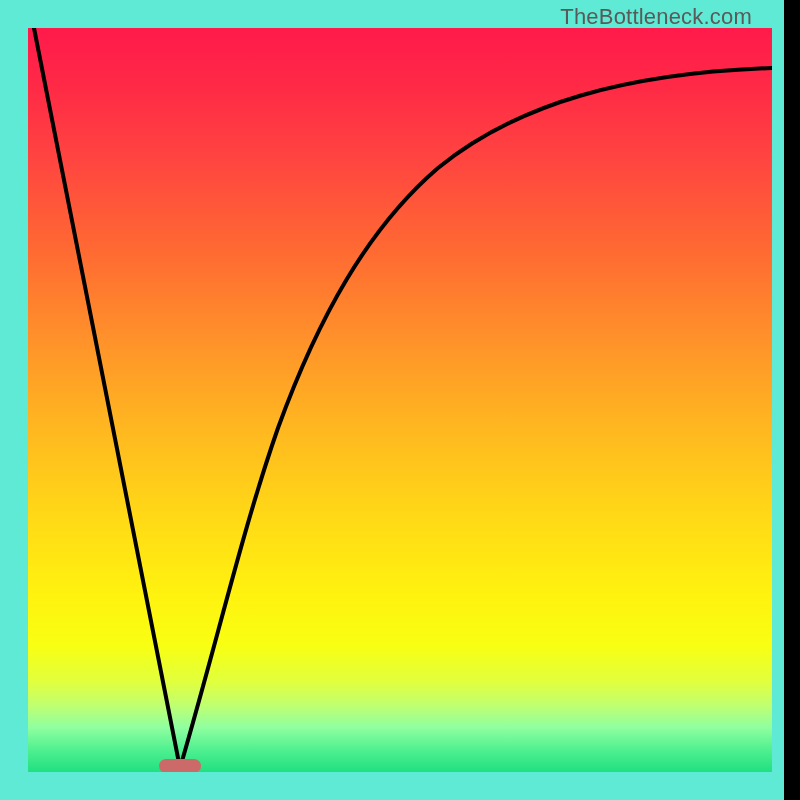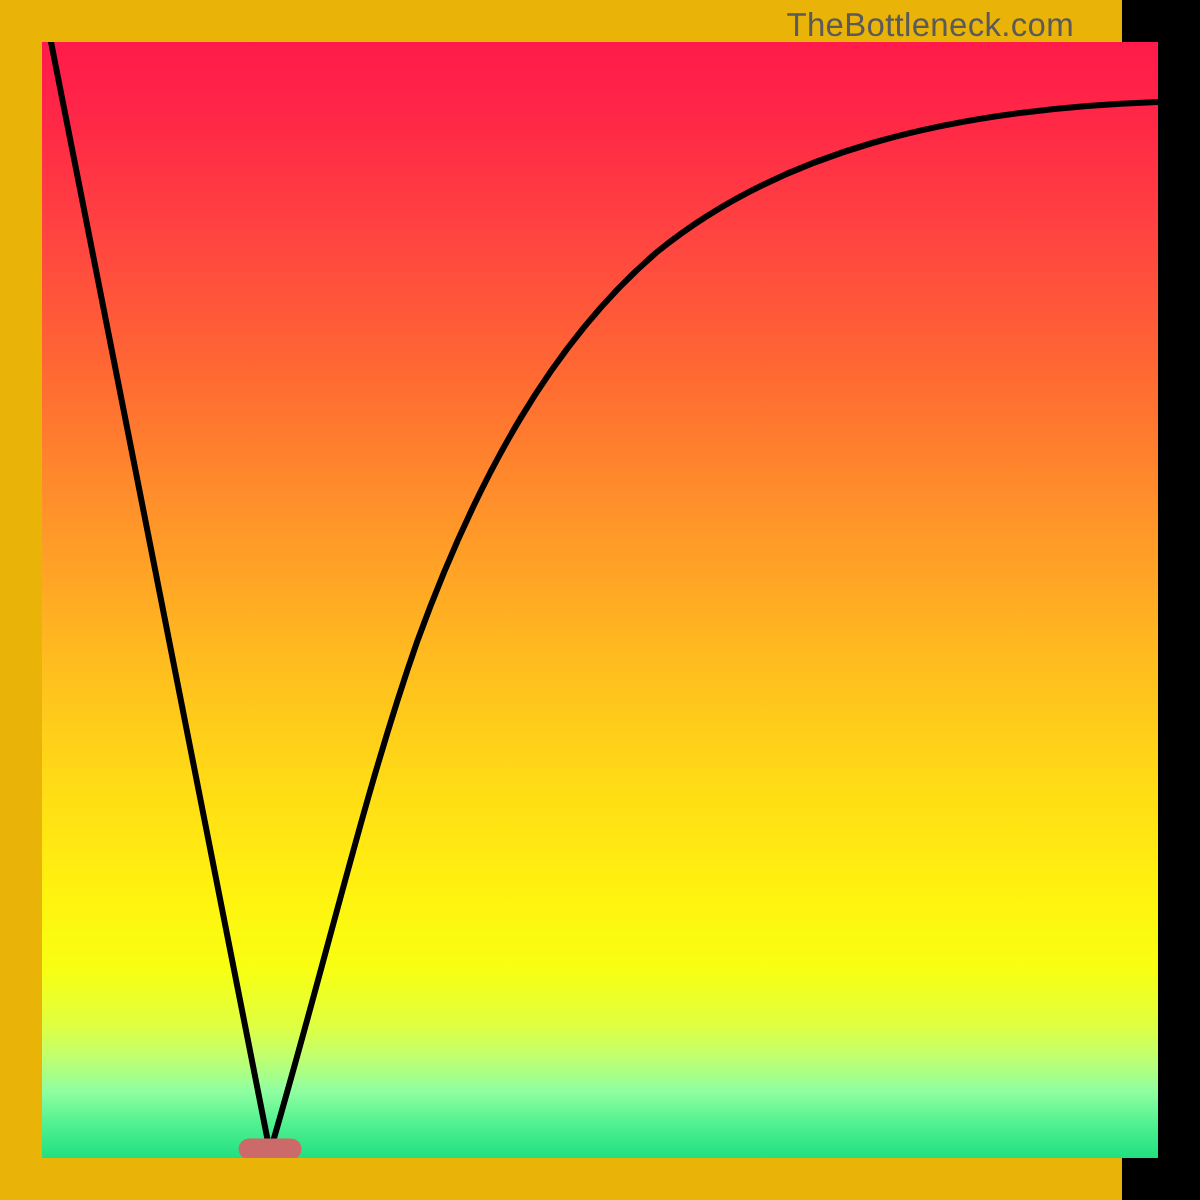--- a/index.html
+++ b/index.html
@@ -8,21 +8,22 @@
     width: 800px;
     height: 800px;
     overflow: hidden;
     background: #000;
     font-family: Arial, Helvetica, sans-serif;
   }
   .frame {
     position: absolute;
     left: 0; top: 0;
     width: 748px; height: 800px;
-    background: #eab308;
+    background: #5eead4;
+    padding-left: 36px;
   }
   .plot {
     position: absolute;
     left: 28px;
     top: 28px;
     width: 744px;
     height: 744px;
     overflow: hidden;
   }
   .gradient {

